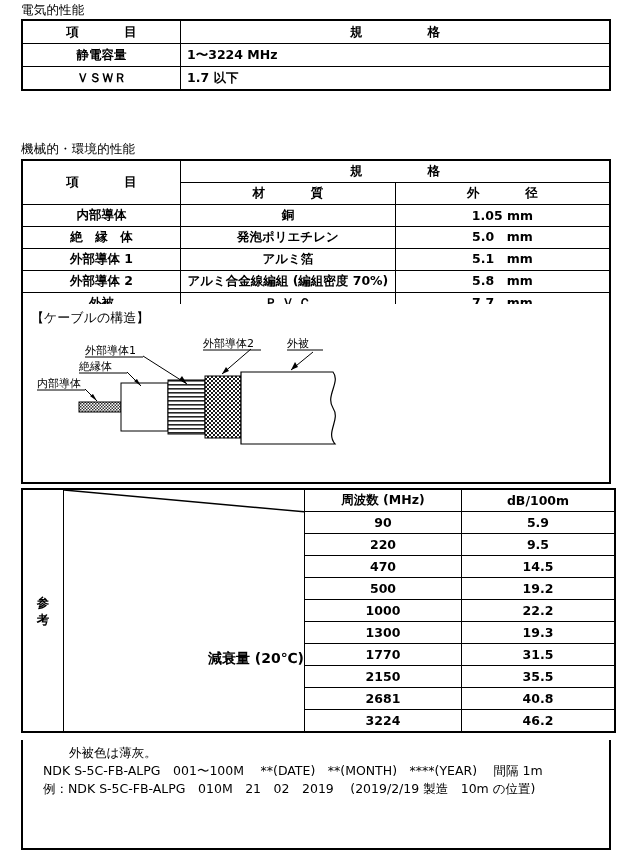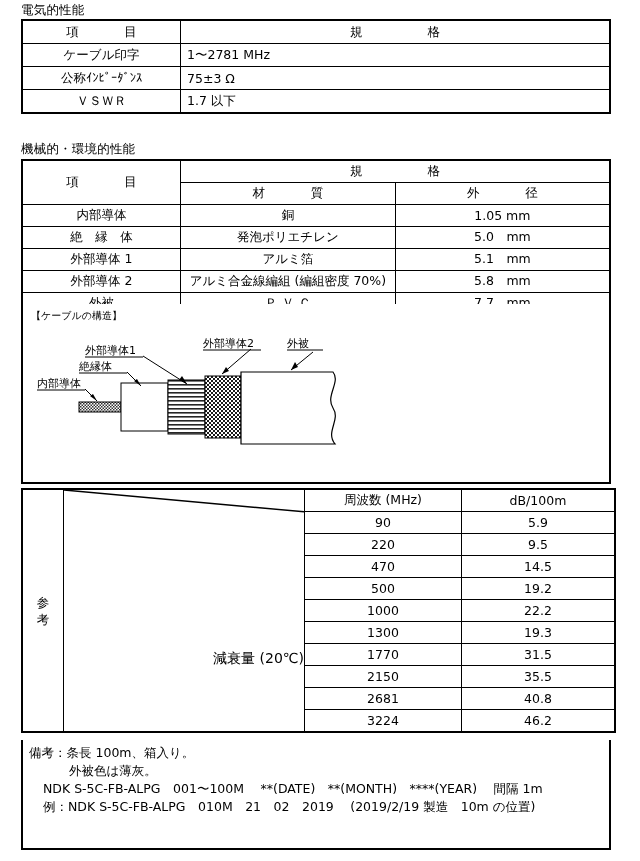--- a/index.html
+++ b/index.html
@@ -38,21 +38,21 @@
   .tbl {
     position: absolute;
     border-collapse: collapse;
     table-layout: fixed;
     font-size: 12.5px;
     background: #fff;
   }
   .tbl td, .tbl th {
     border: 1px solid #000;
     padding: 0;
-    font-weight: normal;
+    font-weight: bold;
     vertical-align: middle;
     white-space: nowrap;
   }
   .tbl.outer { border: 2px solid #000; }
   .c { text-align: center; }
   .l { text-align: left; padding-left: 6px !important; }
 
   
   .sp2 { letter-spacing: 0.55em; text-indent: 0.55em; }
   .sp1 { letter-spacing: 0.35em; text-indent: 0.35em; }
@@ -79,21 +79,21 @@
     left: 21px; top: 304px;
     width: 590px; height: 180px;
     border: 2px solid #000;
     border-top: none;
     box-sizing: border-box;
     background: #fff;
   }
   #structure-title {
     position: absolute;
     left: 8px; top: 5px;
-    font-size: 10px;
+    font-size: 13px;
     white-space: nowrap;
   }
   #cable-diagram {
     position: absolute;
     left: 0; top: 0;
     width: 586px; height: 176px;
   }
 
   
   #table-attenuation {
@@ -150,26 +150,22 @@
 
   <div class="heading" id="heading-electrical">電気的性能</div>
 
   <table class="tbl outer" id="table-electrical">
     <tbody>
       <tr>
         <td class="c col-item sp2">項　　目</td>
         <td class="c sp2">規　　　格</td>
       </tr>
       <tr>
-        <td class="c col-item">ケーブル印字</td>
-        <td class="l">1〜2781 MHz</td>
-      </tr>
-      <tr>
-        <td class="c col-item">公称ｲﾝﾋﾟｰﾀﾞﾝｽ</td>
-        <td class="l">75±3 Ω</td>
+        <td class="c col-item">静電容量</td>
+        <td class="l">1〜3224 MHz</td>
       </tr>
       <tr>
         <td class="c col-item">ＶＳＷＲ</td>
         <td class="l">1.7 以下</td>
       </tr>
     </tbody>
   </table>
 
   <div class="heading" id="heading-mechanical">機械的・環境的性能</div>
 
@@ -336,19 +332,18 @@
         <td class="c">40.8</td>
       </tr>
       <tr>
         <td class="c">3224</td>
         <td class="c">46.2</td>
       </tr>
     </tbody>
   </table>
 
   <div id="panel-notes">
-    <div class="note-line">備考：条長 100m、箱入り。</div>
     <div class="note-line note-indent-1">外被色は薄灰。</div>
     <div class="note-line note-indent-2">NDK S-5C-FB-ALPG　001〜100M　 **(DATE)　**(MONTH)　****(YEAR)　 間隔 1m</div>
     <div class="note-line note-indent-2">例：NDK S-5C-FB-ALPG　010M　21　02　2019　 (2019/2/19 製造　10m の位置)</div>
   </div>
 
 </div>
 
 </body></html>

